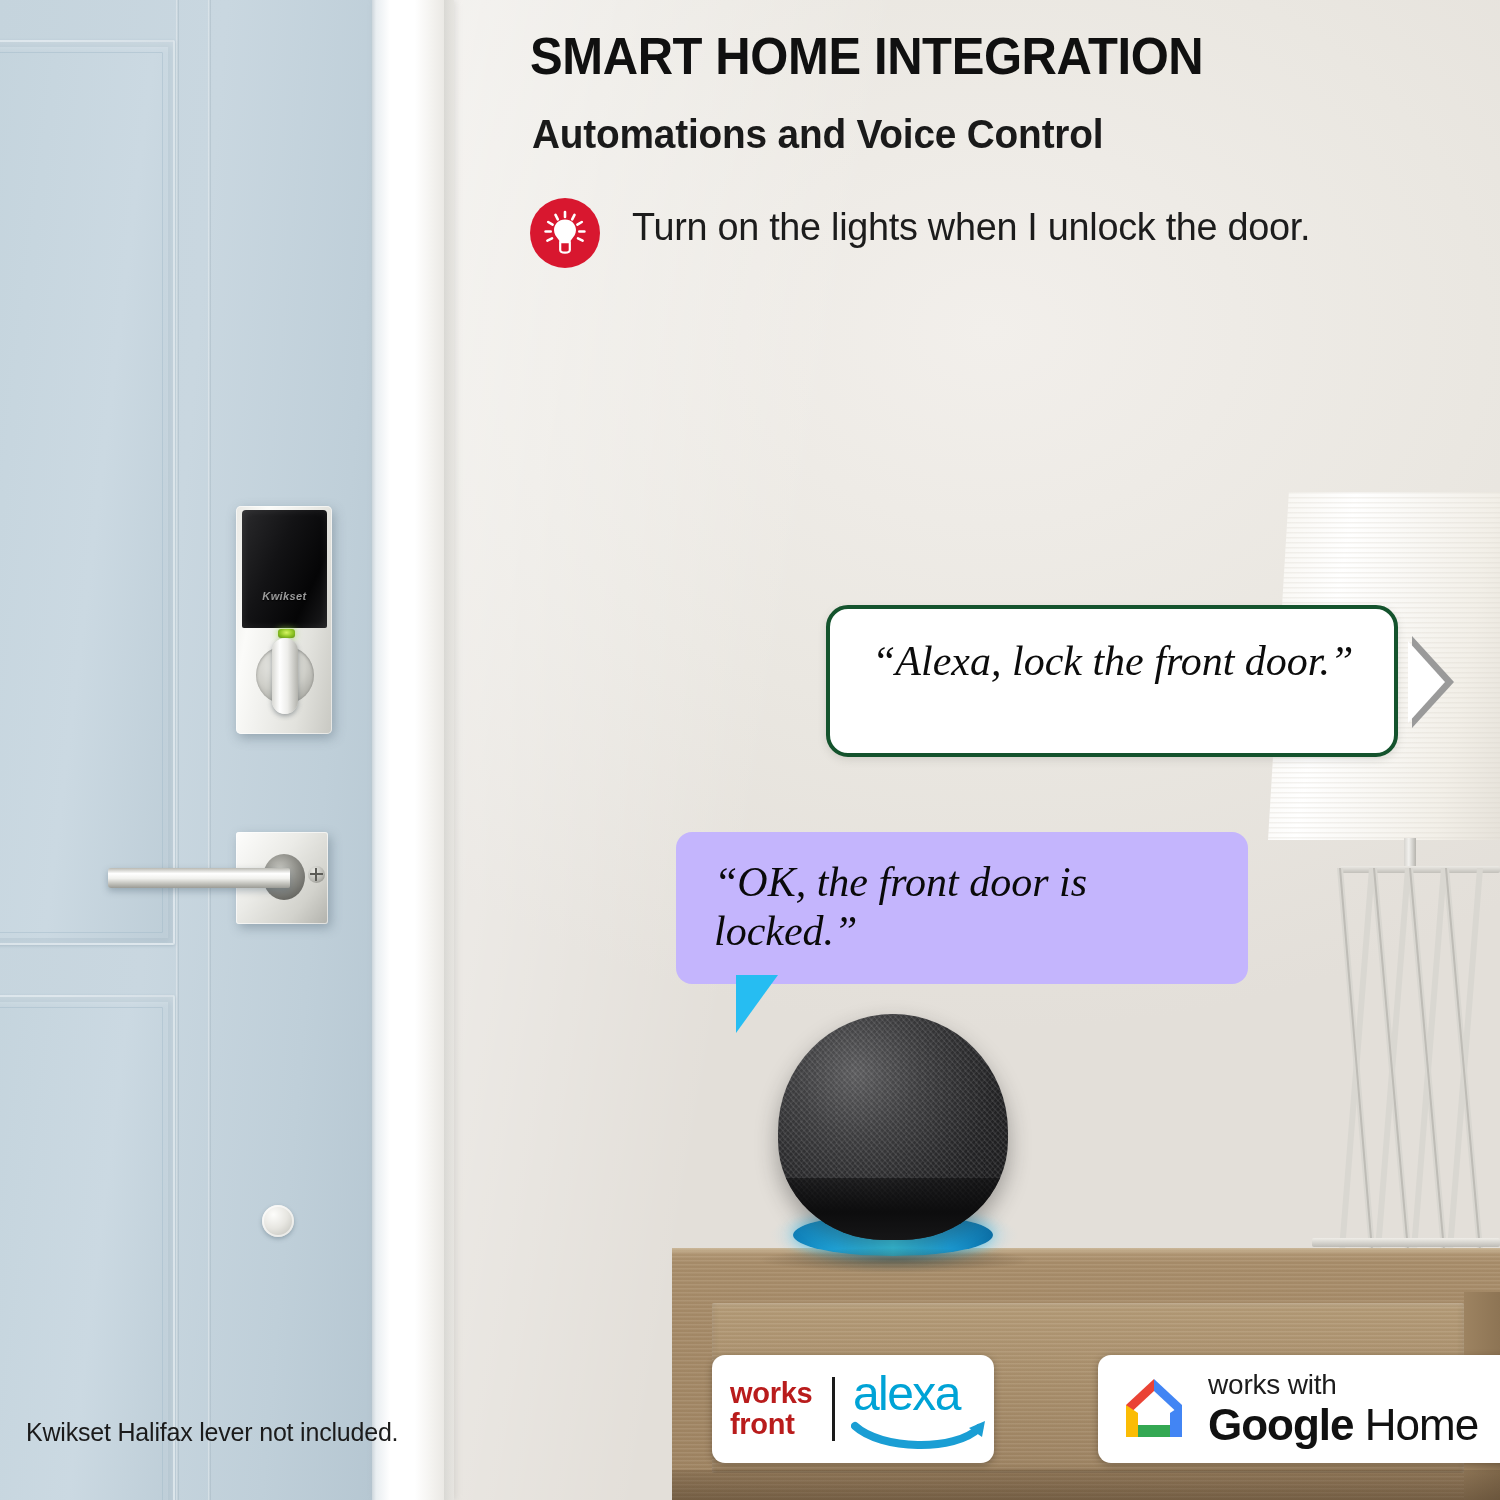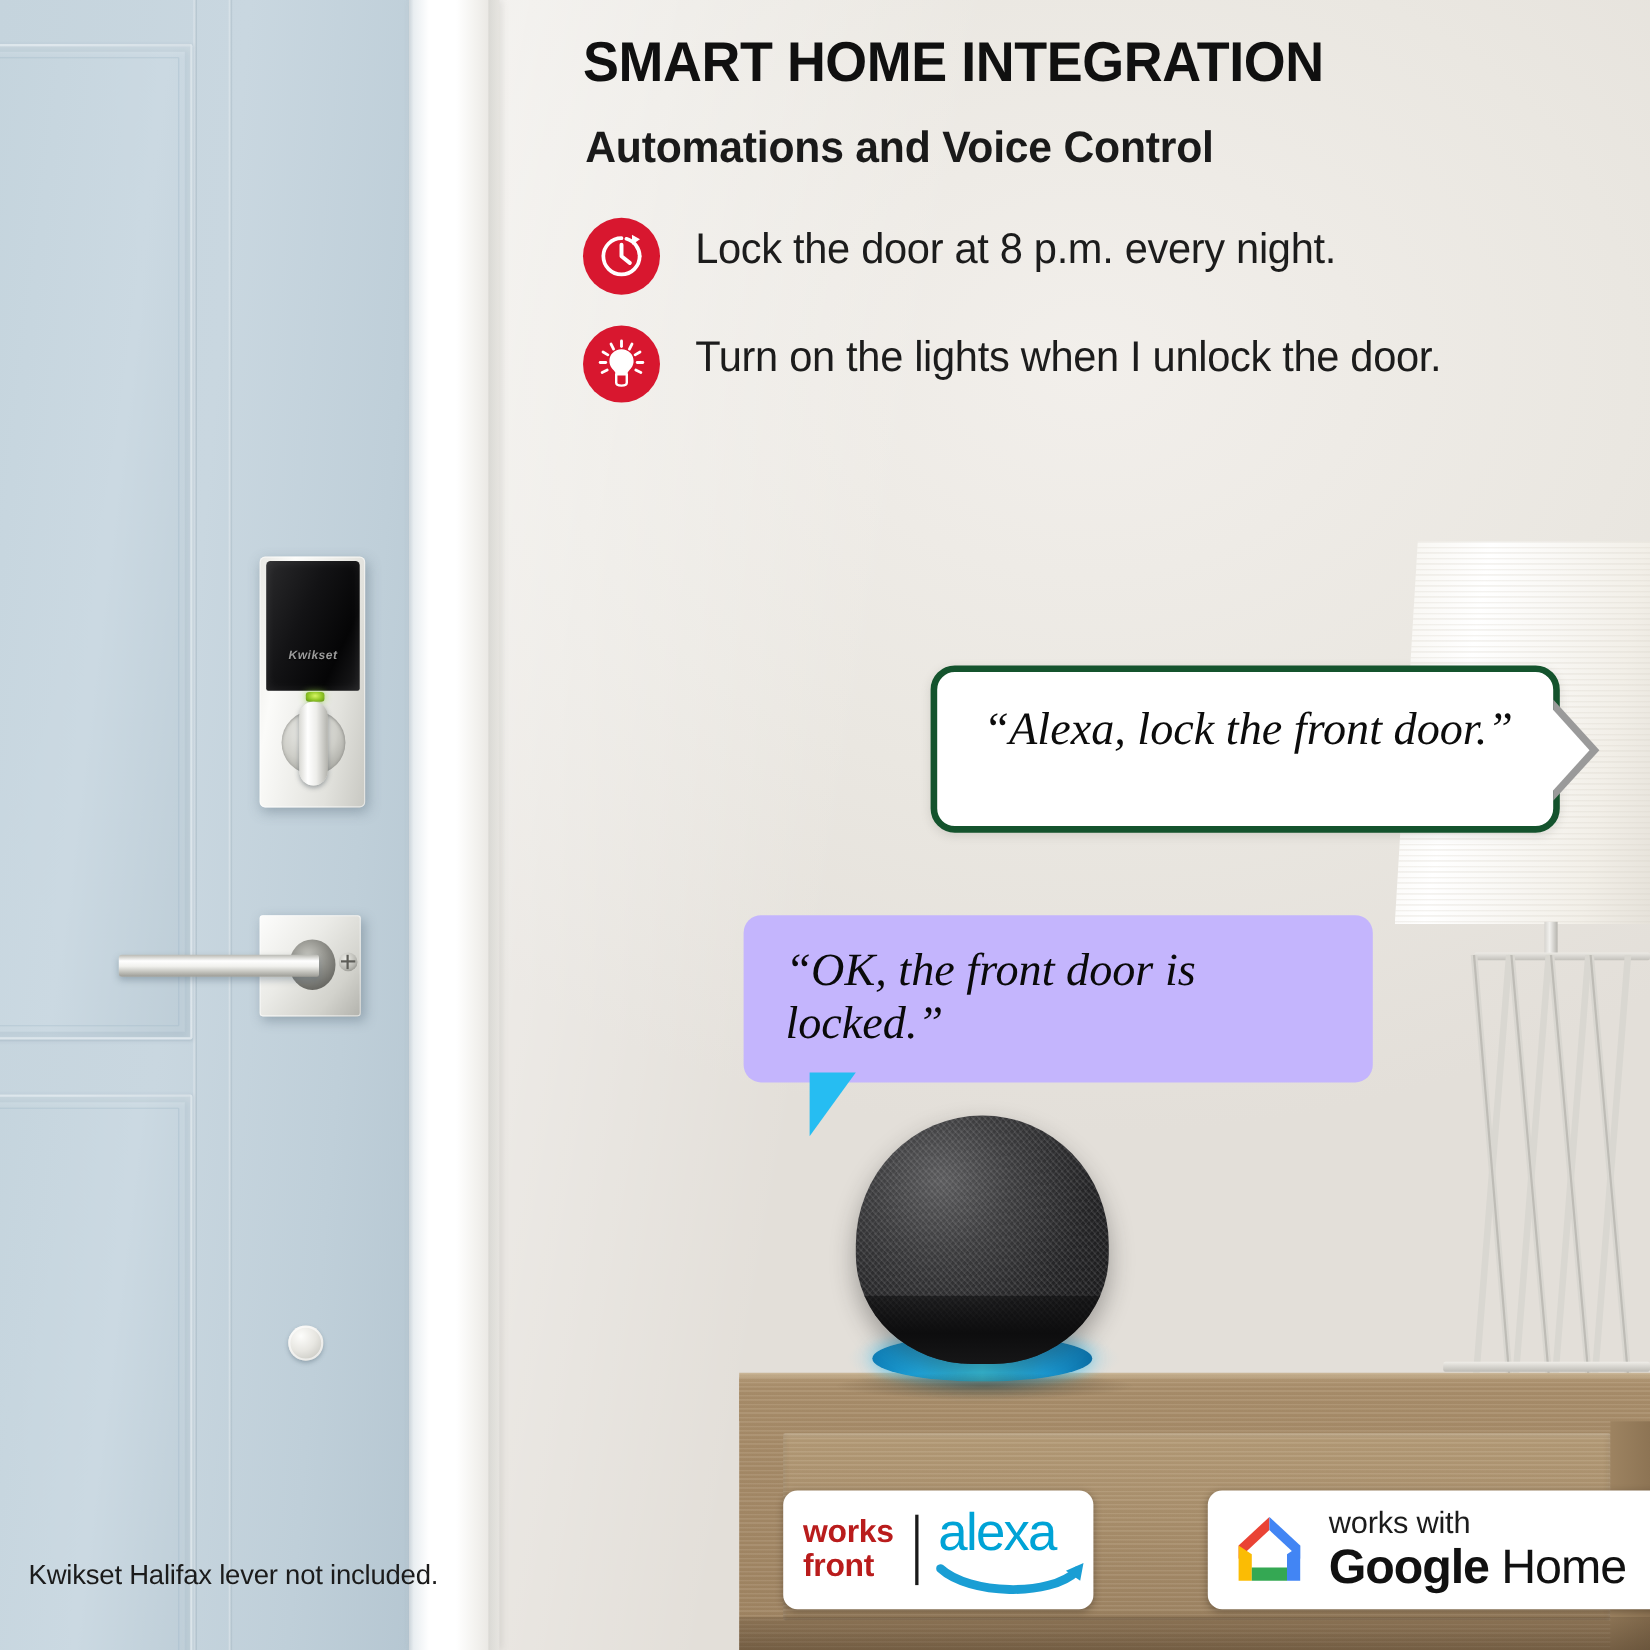--- a/index.html
+++ b/index.html
@@ -267,22 +267,22 @@
   .bullet-text {
     font-size: 39px; line-height: 1.18; color: #1c1c1c;
     font-family: "Liberation Sans", sans-serif;
     letter-spacing: -0.3px; padding-top: 6px;
     transform: scaleX(0.97); transform-origin: left top;
     max-width: 870px;
   }
 
   
   .bubble-white {
-    position: absolute; left: 846px; top: 605px; width: 572px; min-height: 152px;
-    background: #ffffff; border: 6px solid #14532d; border-radius: 22px;
+    position: absolute; left: 826px; top: 605px; width: 572px; min-height: 152px;
+    background: #ffffff; border: 4px solid #14532d; border-radius: 22px;
     box-shadow: 0 3px 9px rgba(120,118,112,.2);
   }
   .bubble-white-text {
     padding: 28px 36px 26px 42px;
     font-family: "Liberation Serif", serif;
     font-style: italic; font-size: 42px; line-height: 1.16; color: #0c0c0c;
   }
   .bubble-white-tail {
     position: absolute; left: 1412px; top: 636px; width: 0; height: 0;
     border-top: 46px solid transparent;
@@ -427,31 +427,20 @@
     <div class="echo-fabric"></div>
     <div class="echo-base-band"></div>
   </div>
   <div class="echo-shadow"></div>
 
   <div class="headline">SMART HOME INTEGRATION</div>
   <div class="subhead">Automations and Voice Control</div>
 
   <div class="bullets">
 
-    <div class="bullet">
-      <div class="bullet-icon">
-        <svg width="44" height="44" viewBox="0 0 44 44">
-          <path d="M22 5.5 A16.5 16.5 0 1 0 38.5 22" fill="none" stroke="#ffffff" stroke-width="3.4" stroke-linecap="round"></path>
-          <path d="M38.5 22 A16.5 16.5 0 0 0 26.5 6.1" fill="none" stroke="#ffffff" stroke-width="3.4" stroke-linecap="round"></path>
-          <path d="M31.5 2.5 L38.8 6.6 L31.6 11.4 Z" fill="#ffffff"></path>
-          <path d="M22 11.5 L22 22 L29.5 28" fill="none" stroke="#ffffff" stroke-width="3.6" stroke-linecap="round" stroke-linejoin="round"></path>
-        </svg>
-      </div>
-      <div class="bullet-text">Lock the door at 8 p.m. every night.</div>
-    </div>
 
     <div class="bullet">
       <div class="bullet-icon">
         <svg width="46" height="46" viewBox="0 0 46 46">
           <g stroke="#ffffff" stroke-width="2.6" stroke-linecap="round">
             <line x1="23" y1="2" x2="23" y2="7"></line>
             <line x1="13.5" y1="4.8" x2="15.8" y2="9.3"></line>
             <line x1="32.5" y1="4.8" x2="30.2" y2="9.3"></line>
             <line x1="6.2" y1="12" x2="10.6" y2="14.6"></line>
             <line x1="39.8" y1="12" x2="35.4" y2="14.6"></line>

